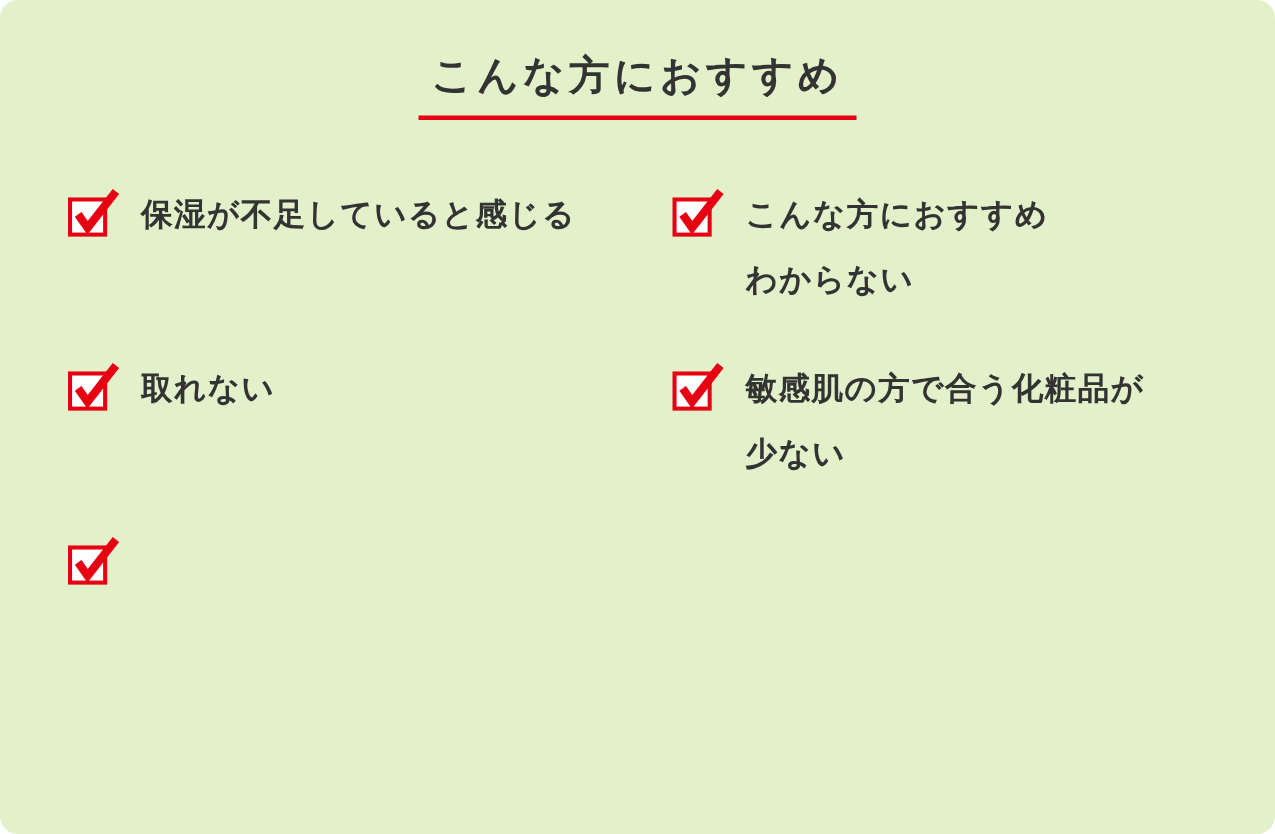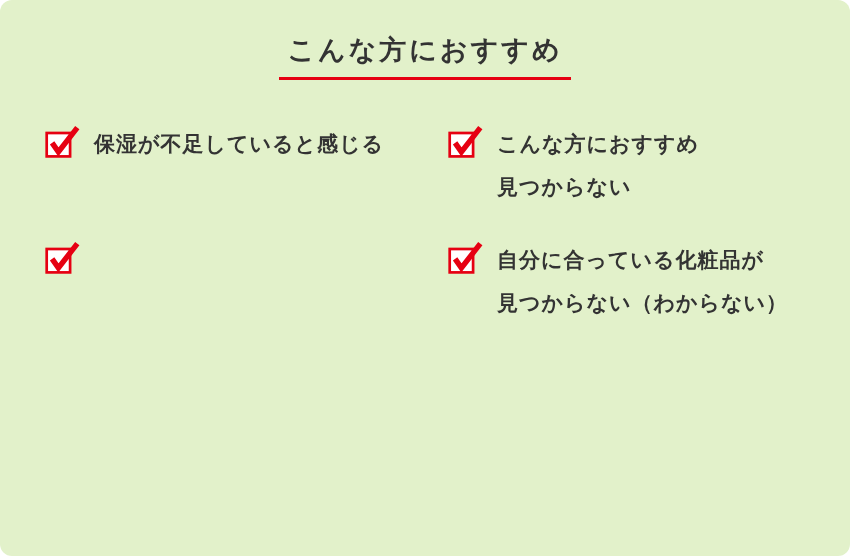--- a/index.html
+++ b/index.html
@@ -87,40 +87,47 @@
       </div>
     </div>
 
     <div class="item">
       <svg class="checkbox" viewBox="0 0 40 40" aria-hidden="true">
         <rect x="3" y="10" width="26" height="26" fill="#ffffff" stroke="#e60012" stroke-width="3"></rect>
         <path d="M9 21 L16 31 L37 4" fill="none" stroke="#e60012" stroke-width="6"></path>
       </svg>
       <div class="item-text">
         <span class="line">こんな方におすすめ</span>
-        <span class="line">見つからない</span>
+        <span class="line">わからない</span>
       </div>
     </div>
 
     <div class="item">
       <svg class="checkbox" viewBox="0 0 40 40" aria-hidden="true">
         <rect x="3" y="10" width="26" height="26" fill="#ffffff" stroke="#e60012" stroke-width="3"></rect>
         <path d="M9 21 L16 31 L37 4" fill="none" stroke="#e60012" stroke-width="6"></path>
       </svg>
       <div class="item-text">
+        <span class="line">取れない</span>
       </div>
     </div>
-
 
 
     <div class="item">
       <svg class="checkbox" viewBox="0 0 40 40" aria-hidden="true">
         <rect x="3" y="10" width="26" height="26" fill="#ffffff" stroke="#e60012" stroke-width="3"></rect>
         <path d="M9 21 L16 31 L37 4" fill="none" stroke="#e60012" stroke-width="6"></path>
       </svg>
       <div class="item-text">
-        <span class="line">自分に合っている化粧品が</span>
-        <span class="line">見つからない（わからない）</span>
+        <span class="line">敏感肌の方で合う化粧品が</span>
+        <span class="line">少ない</span>
       </div>
+    </div>
+
+    <div class="item">
+      <svg class="checkbox" viewBox="0 0 40 40" aria-hidden="true">
+        <rect x="3" y="10" width="26" height="26" fill="#ffffff" stroke="#e60012" stroke-width="3"></rect>
+        <path d="M9 21 L16 31 L37 4" fill="none" stroke="#e60012" stroke-width="6"></path>
+      </svg>
     </div>
 
   </div>
 </div>
 
 </body></html>

